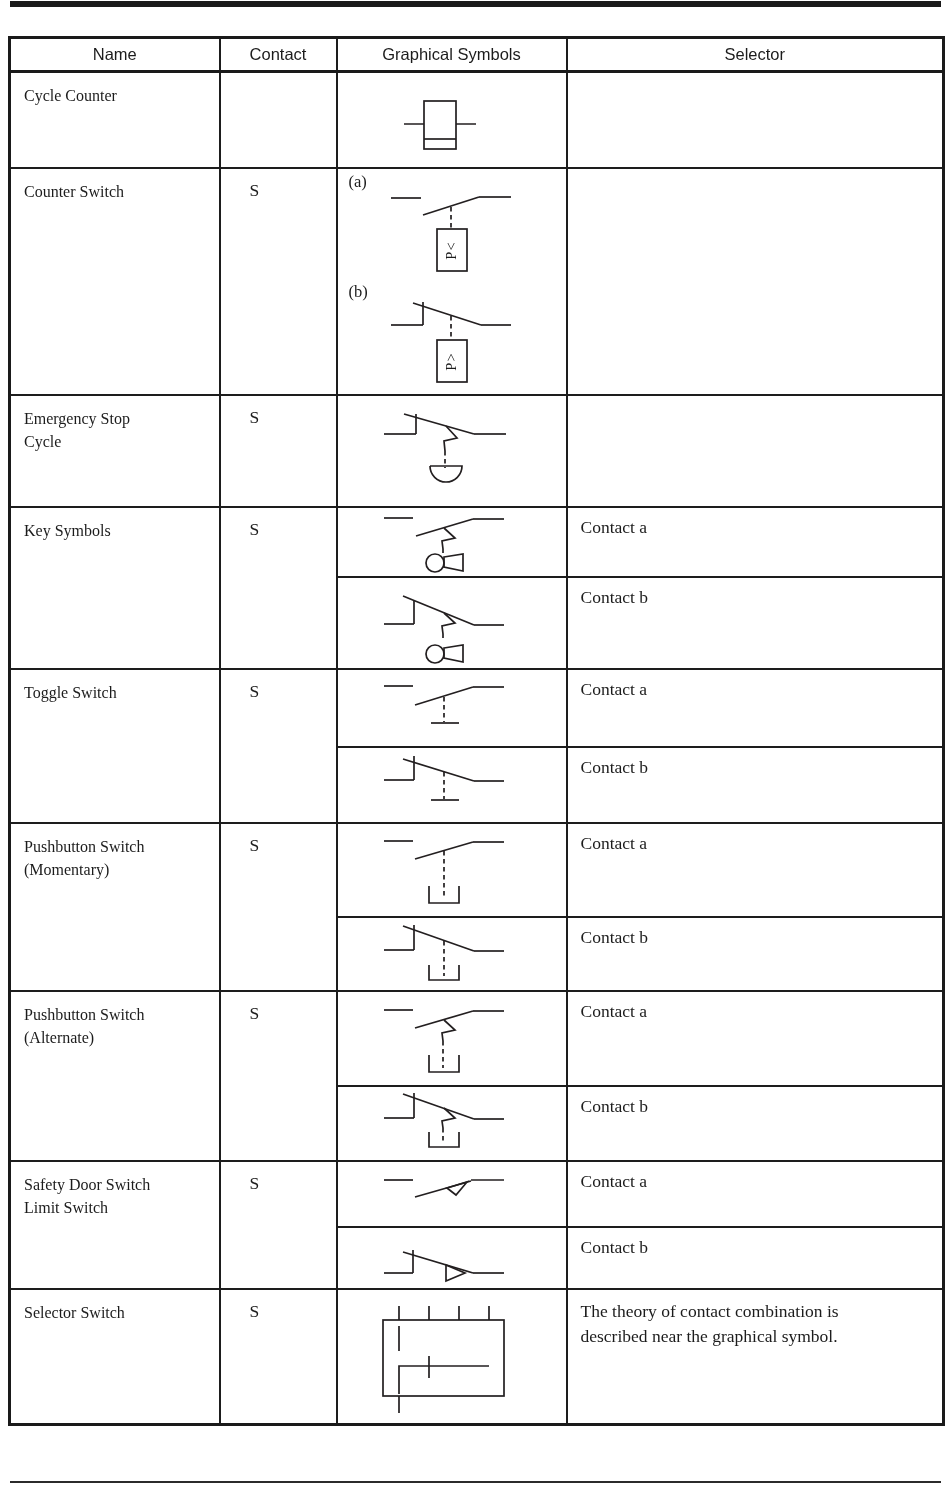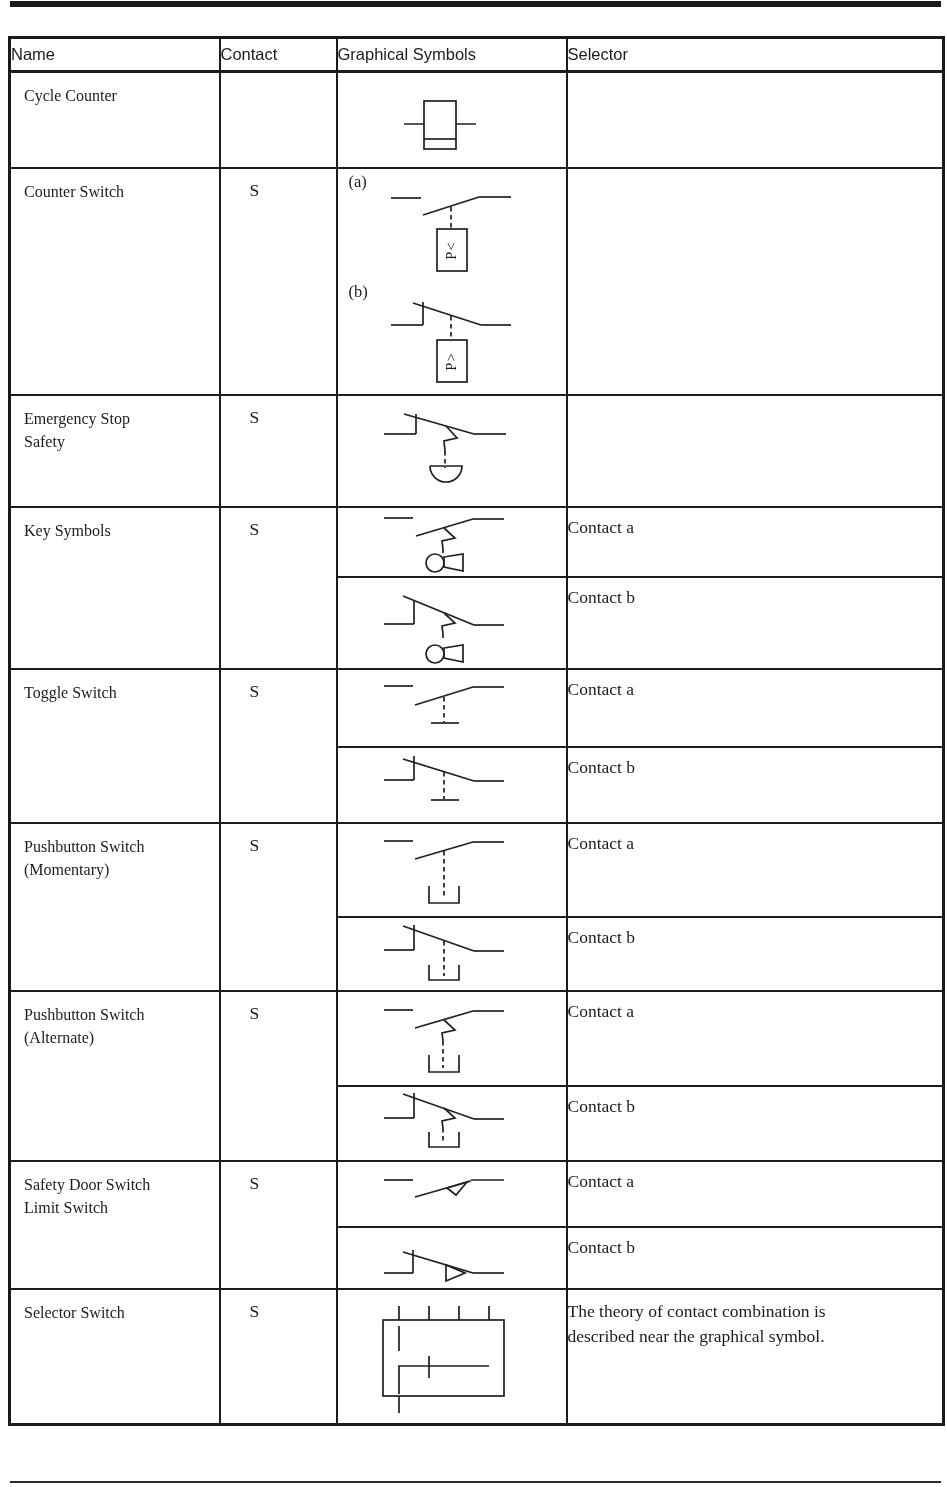--- a/index.html
+++ b/index.html
@@ -13,25 +13,25 @@
 
   table.sym-table {
     position:absolute; left:8px; top:36px; width:934px;
     border-collapse:collapse; table-layout:fixed;
     border:3px solid #1a1a1a;
   }
   .sym-table th, .sym-table td { border:2px solid #1d1d1d; padding:0; vertical-align:top; }
   .sym-table thead th {
     border-bottom:3px solid #1a1a1a;
     font-family:"Liberation Sans", sans-serif; font-weight:400;
-    font-size:16.5px; text-align:left; vertical-align:middle; height:31px;
+    font-size:16.5px; text-align:center; vertical-align:middle; height:31px;
   }
   td.name   { font-size:16px; line-height:1.45; padding:11px 8px 0 13px; }
   td.symcol { font-size:17.5px; padding:11px 0 0 29px; }
-  td.remark { font-size:17.5px; padding:9px 0 0 0; }
+  td.remark { font-size:17.5px; padding:9px 0 0 13px; }
   td.remark .wrapbox { width:300px; line-height:1.42; }
   td.glyph  { position:relative; }
   td.glyph svg { display:block; }
 
   .var-label { position:absolute; font-size:16.5px; }
   .lbl-a { left:11px; top:3px; }
   .lbl-b { left:11px; top:113px; }
 
   .box-label { position:absolute; width:30px; height:42px; display:flex;
                align-items:center; justify-content:center; pointer-events:none; }
@@ -110,21 +110,21 @@
         <span class="box-label box-b">
             <span>P&gt;</span>
           </span>
       </td>
       <td class="remark"></td>
     </tr>
 
     <tr style="height:110px">
       <td class="name">
         <div>Emergency Stop</div>
-        <div>Safety</div>
+        <div>Cycle</div>
       </td>
       <td class="symcol">S</td>
       <td class="glyph">
         <svg width="226" height="110" viewBox="0 0 226 110">
           <g stroke="#231f20" stroke-width="1.7" fill="none">
             <path d="M46,38 H78"></path>
             <path d="M78,38 V18"></path>
             <path d="M66,18 L136,38"></path>
             <path d="M136,38 H168"></path>
             <path d="M108,30 L119,42 L106,45 L107,55"></path>

